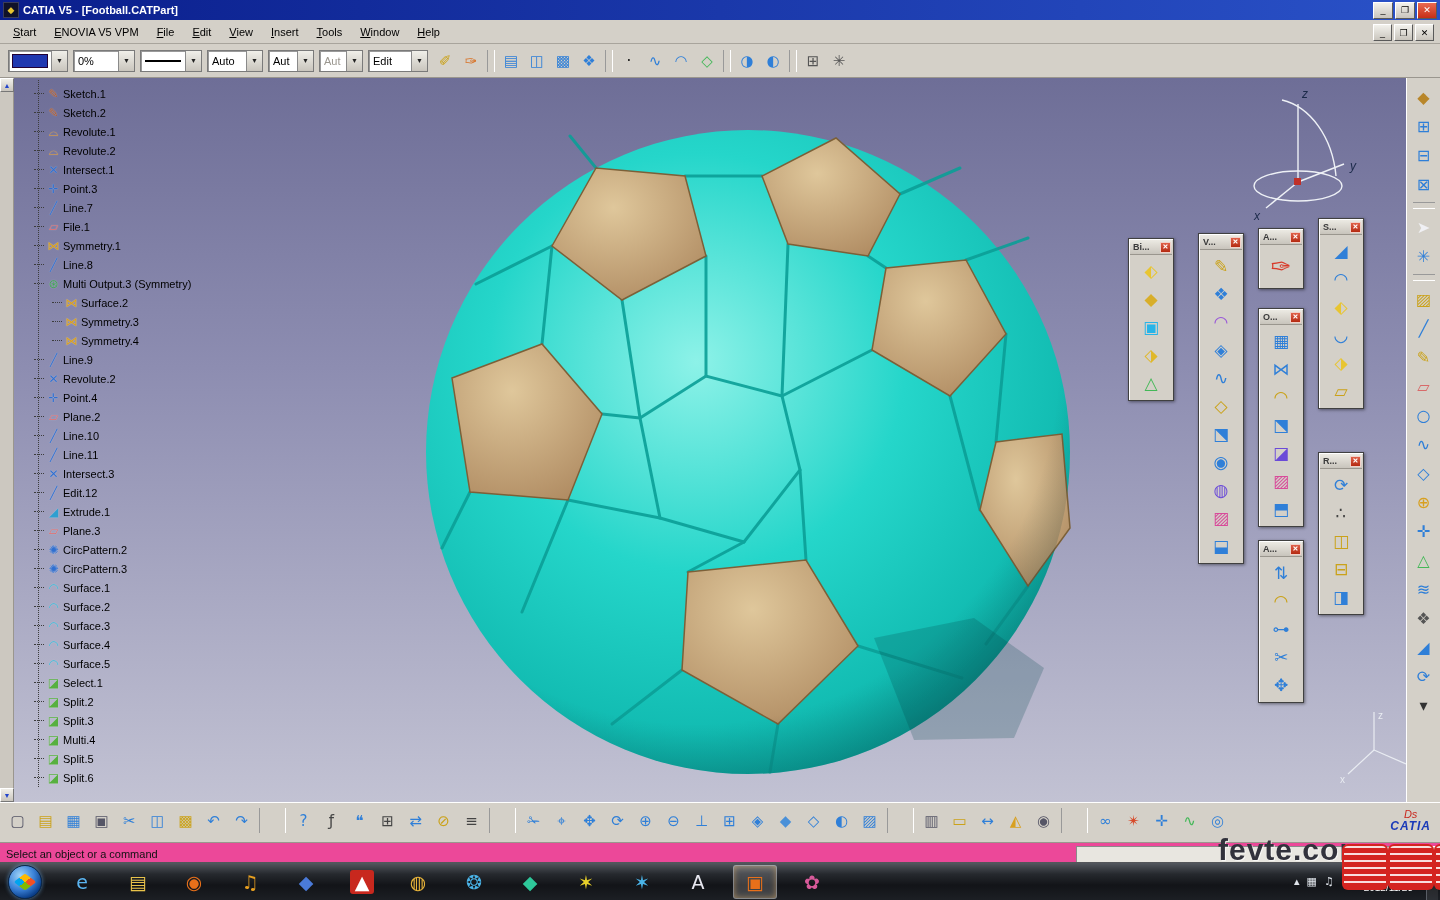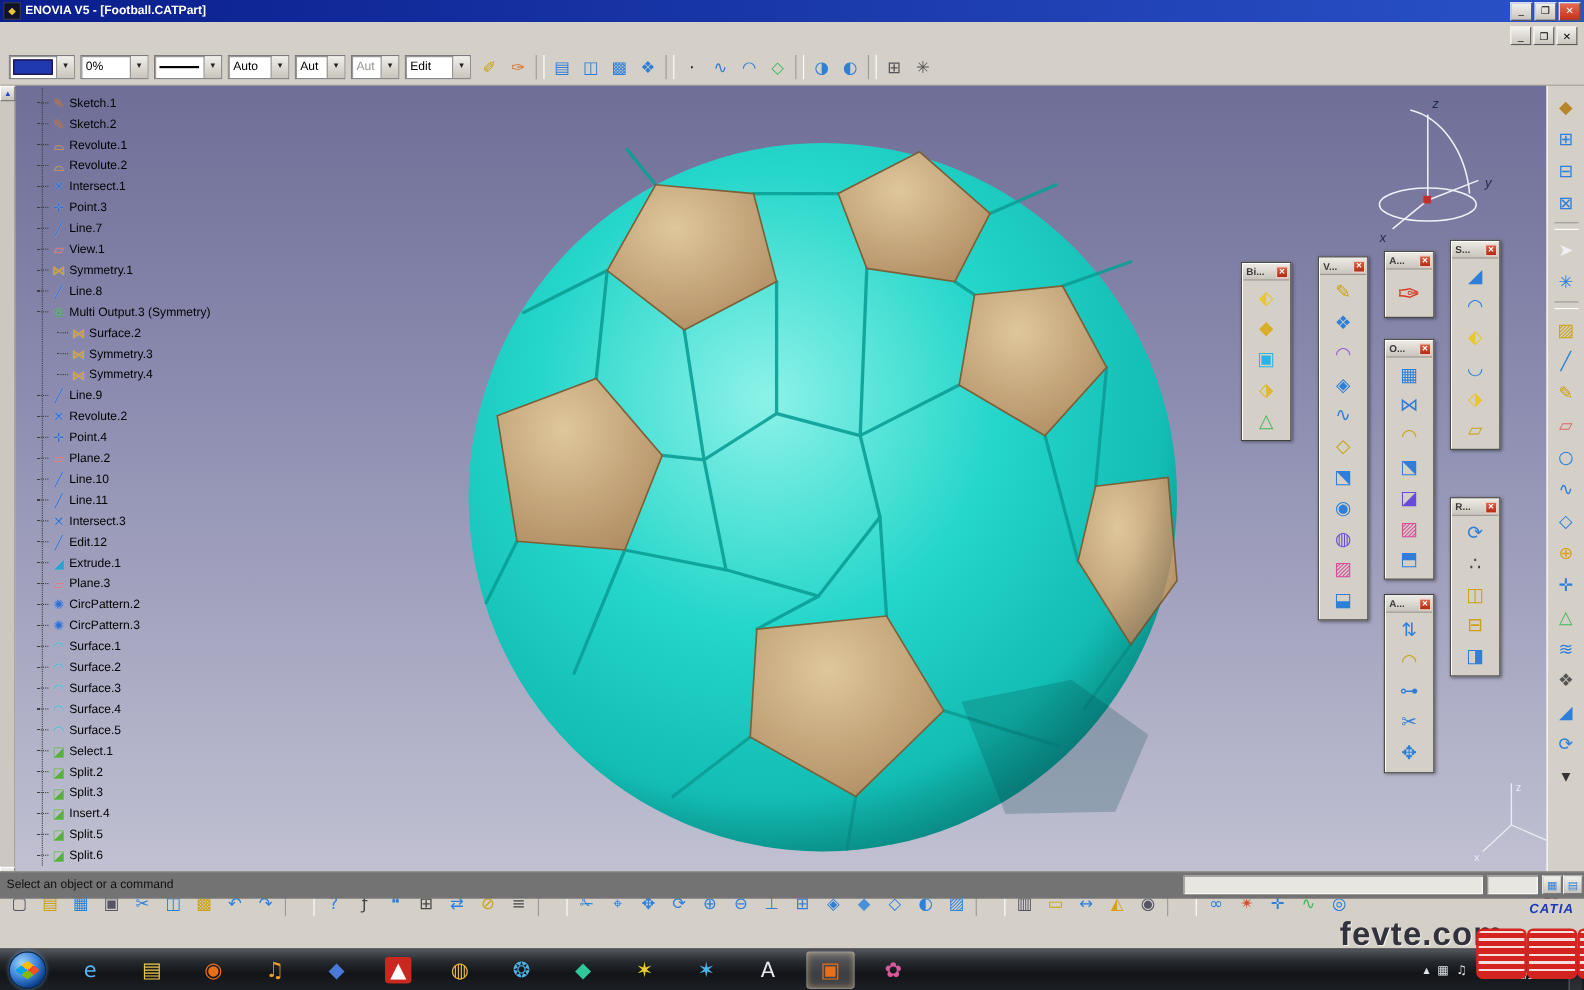--- a/index.html
+++ b/index.html
@@ -62,21 +62,21 @@
   .fl .icn.big{width:36px;height:38px;font-size:25px;}
 
   
   .bottombar{position:absolute;left:0;top:802px;width:100%;height:36px;background:#d4d0c8;border-top:1px solid #fff;display:flex;align-items:center;gap:3px;padding:0 5px;box-sizing:border-box;}
   .bottombar .icn{width:25px;height:25px;font-size:15px;}
   .logo{margin-left:auto;text-align:center;line-height:1;padding-right:4px;}
   .logo .l1{color:#c8281e;font-weight:normal;font-size:11px;font-style:italic;}
   .logo .l2{color:#1a3ab8;font-weight:bold;font-size:12px;font-style:italic;letter-spacing:1px;}
 
   
-  .statusbar{position:absolute;left:0;top:792px;width:100%;height:24px;background:#737373;border-top:1px solid #9a968e;}
+  .statusbar{position:absolute;left:0;top:842px;width:100%;height:24px;background:#ec4899;border-top:1px solid #9a968e;}
   .status-msg{position:absolute;left:6px;top:5px;color:#111;}
   .sfield{position:absolute;top:3px;height:17px;background:#e8e6e0;box-shadow:inset 1px 1px 0 #8a8a8a,inset -1px -1px 0 #fff;box-sizing:border-box;font-size:11px;padding:1px 3px;border:0;font-family:"Liberation Sans",sans-serif;}
   .sfield.wide{left:1076px;width:272px;}
   .sfield.small{left:1352px;width:46px;}
   .sbtn2{position:absolute;top:3px;width:18px;height:17px;background:linear-gradient(#f0efe9,#c9c5bd);border:1px solid #fff;border-right-color:#777;border-bottom-color:#777;box-sizing:border-box;display:flex;align-items:center;justify-content:center;font-size:10px;color:#2f7fd8;}
 
   
   .taskbar{position:absolute;left:0;top:862px;width:100%;height:38px;background:linear-gradient(#53575e,#26292e 30%,#121418 60%,#1c1f24);border-top:1px solid rgba(255,255,255,.25);display:flex;align-items:center;box-sizing:border-box;}
   .orb{width:32px;height:32px;margin:0 12px 0 8px;border-radius:50%;background:radial-gradient(circle at 35% 30%,#9fd4f8,#3b82d8 45%,#0b3f8a 75%,#062a60);border:1px solid #0a2a50;display:flex;align-items:center;justify-content:center;box-shadow:0 0 4px rgba(120,190,255,.6);}
   .orbflag{width:14px;height:14px;border-radius:2px;background:conic-gradient(#f25022 0 25%,#7fba00 0 50%,#00a4ef 0 75%,#ffb900 0);transform:rotate(45deg) skew(-8deg,-8deg);}
@@ -96,27 +96,47 @@
   .cmp-label{font-family:"Liberation Sans",sans-serif;font-size:12px;font-style:italic;fill:#1c2a4a;}
   .axis-label{font-family:"Liberation Sans",sans-serif;font-size:10px;fill:#e9ecf2;}
 </style>
 </head>
 <body>
 
 <div class="app">
 
   <div class="titlebar">
     <div class="app-icon">◆</div>
-    <span class="title-text">ENOVIA V5 - [Football.CATPart]</span>
+    <span class="title-text">CATIA V5 - [Football.CATPart]</span>
     <span class="tb-sp"></span>
     <div class="winbtn">_</div>
     <div class="winbtn">❐</div>
     <div class="winbtn close">✕</div>
   </div>
 
+  <div class="menubar">
+
+      <span class="menu-item">Start</span>
+
+      <span class="menu-item">ENOVIA V5 VPM</span>
+
+      <span class="menu-item">File</span>
+
+      <span class="menu-item">Edit</span>
+
+      <span class="menu-item">View</span>
+
+      <span class="menu-item">Insert</span>
+
+      <span class="menu-item">Tools</span>
+
+      <span class="menu-item">Window</span>
+
+      <span class="menu-item">Help</span>
+    </div>
   <div class="mdi" style="position:absolute;top:24px;right:3px;z-index:3;">
     <div class="mdibtn">_</div>
     <div class="mdibtn">❐</div>
     <div class="mdibtn">✕</div>
   </div>
 
   <div class="toolbar">
     <div class="combo" style="width:58px;">
       <span class="swatch"></span>
       <span class="dd">▼</span>
@@ -320,21 +340,21 @@
 
             <div class="trow">
               <span class="tick"></span>
               <span class="ticon" style="color: rgb(47, 111, 208);">╱</span>
               <span class="tlabel">Line.7</span>
             </div>
 
             <div class="trow">
               <span class="tick"></span>
               <span class="ticon" style="color: rgb(224, 106, 106);">▱</span>
-              <span class="tlabel">View.1</span>
+              <span class="tlabel">File.1</span>
             </div>
 
             <div class="trow">
               <span class="tick"></span>
               <span class="ticon" style="color: rgb(216, 160, 32);">⋈</span>
               <span class="tlabel">Symmetry.1</span>
             </div>
 
             <div class="trow">
               <span class="tick"></span>
@@ -482,21 +502,21 @@
 
             <div class="trow">
               <span class="tick"></span>
               <span class="ticon" style="color: rgb(87, 176, 64);">◪</span>
               <span class="tlabel">Split.3</span>
             </div>
 
             <div class="trow">
               <span class="tick"></span>
               <span class="ticon" style="color: rgb(87, 176, 64);">◪</span>
-              <span class="tlabel">Insert.4</span>
+              <span class="tlabel">Multi.4</span>
             </div>
 
             <div class="trow">
               <span class="tick"></span>
               <span class="ticon" style="color: rgb(87, 176, 64);">◪</span>
               <span class="tlabel">Split.5</span>
             </div>
 
             <div class="trow">
               <span class="tick"></span>

